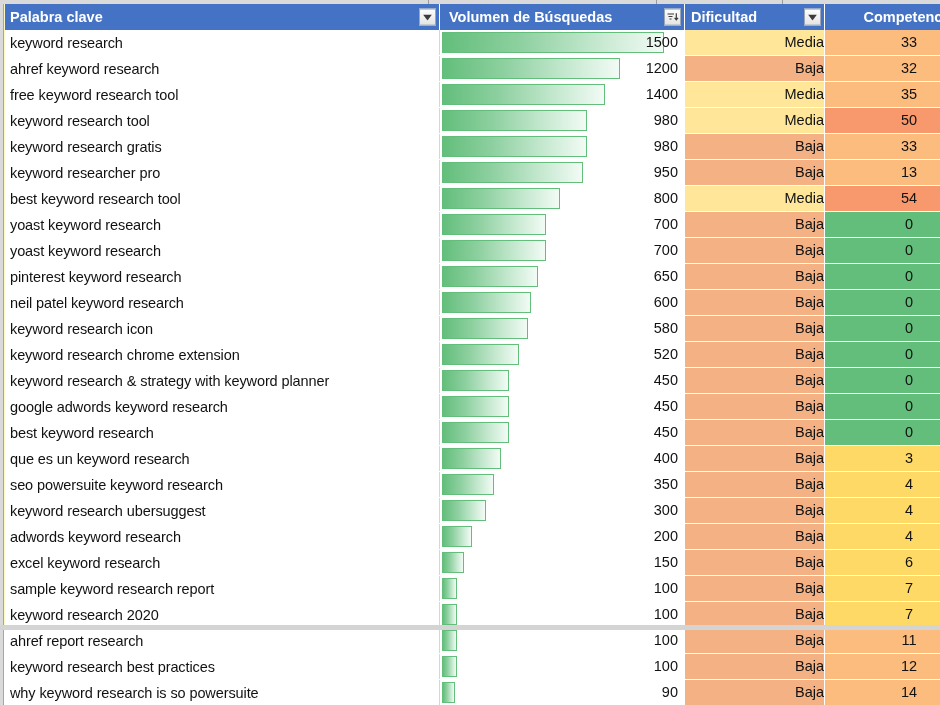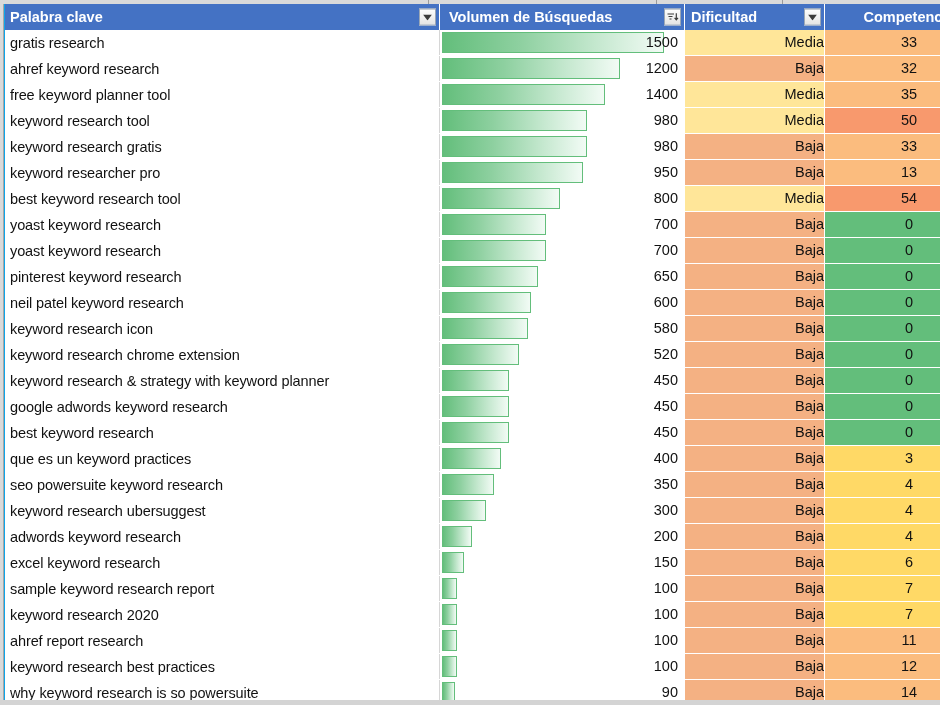--- a/index.html
+++ b/index.html
@@ -10,22 +10,22 @@
   body {
     width: 940px;
     height: 705px;
     overflow: hidden;
     font-family: "Liberation Sans", sans-serif;
   }
 
   #sheet {
     position: relative;
     width: 940px;
-    height: 705px;
-    background: #0ea5e9;
+    height: 630px;
+    background: #fef9c3;
   }
 
   
   .top-gutter {
     position: absolute;
     left: 0; top: 0;
     width: 940px; height: 4px;
     background: #dadada;
   }
   .top-gutter .divider {
@@ -194,39 +194,39 @@
           </span>
         </th>
         <th class="col-comp">
           <span>Competencia</span>
           
         </th>
       </tr>
     </thead>
     <tbody id="tbody">
         <tr>
-          <td class="kw">gratis research</td>
+          <td class="kw">keyword research</td>
           <td class="vol">
             <div class="bar" style="width: 222px;"></div>
             <span class="vol-num">1500</span>
           </td>
           <td class="diff" style="background: rgb(255, 230, 153);">Media</td>
           <td class="comp" style="background: rgb(251, 188, 126);">33</td>
         </tr>
         <tr>
           <td class="kw">ahref keyword research</td>
           <td class="vol">
             <div class="bar" style="width: 178px;"></div>
             <span class="vol-num">1200</span>
           </td>
           <td class="diff" style="background: rgb(244, 177, 131);">Baja</td>
           <td class="comp" style="background: rgb(251, 188, 126);">32</td>
         </tr>
         <tr>
-          <td class="kw">free keyword planner tool</td>
+          <td class="kw">free keyword research tool</td>
           <td class="vol">
             <div class="bar" style="width: 163px;"></div>
             <span class="vol-num">1400</span>
           </td>
           <td class="diff" style="background: rgb(255, 230, 153);">Media</td>
           <td class="comp" style="background: rgb(251, 188, 126);">35</td>
         </tr>
         <tr>
           <td class="kw">keyword research tool</td>
           <td class="vol">
@@ -338,21 +338,21 @@
         <tr>
           <td class="kw">best keyword research</td>
           <td class="vol">
             <div class="bar" style="width: 67px;"></div>
             <span class="vol-num">450</span>
           </td>
           <td class="diff" style="background: rgb(244, 177, 131);">Baja</td>
           <td class="comp" style="background: rgb(99, 190, 123);">0</td>
         </tr>
         <tr>
-          <td class="kw">que es un keyword practices</td>
+          <td class="kw">que es un keyword research</td>
           <td class="vol">
             <div class="bar" style="width: 59px;"></div>
             <span class="vol-num">400</span>
           </td>
           <td class="diff" style="background: rgb(244, 177, 131);">Baja</td>
           <td class="comp" style="background: rgb(255, 217, 102);">3</td>
         </tr>
         <tr>
           <td class="kw">seo powersuite keyword research</td>
           <td class="vol">

